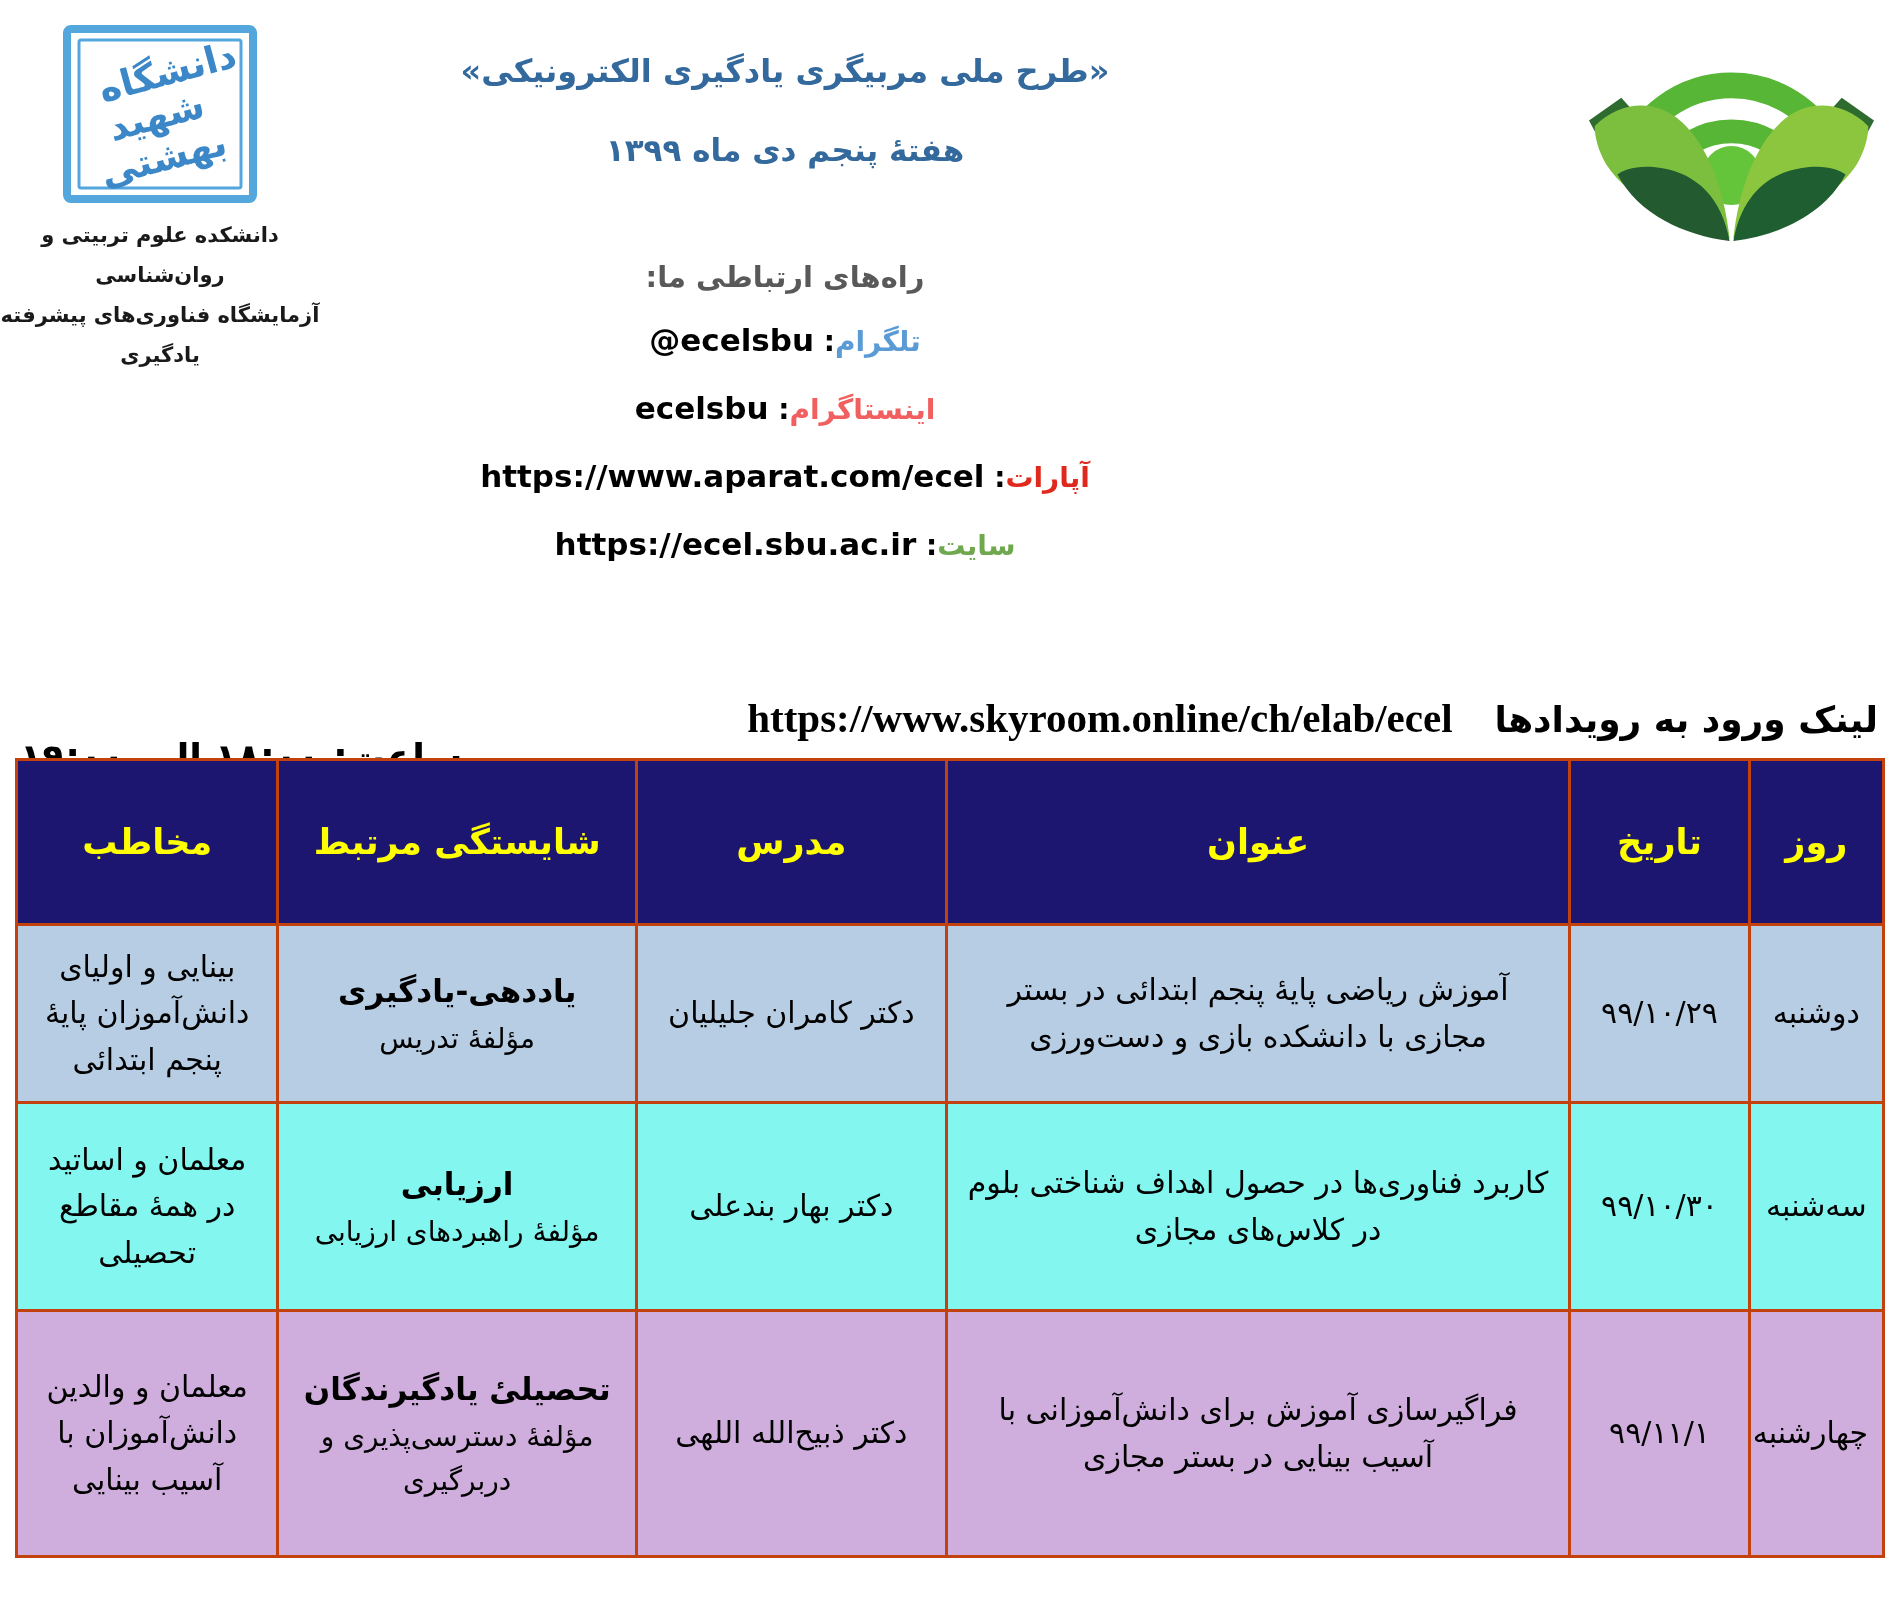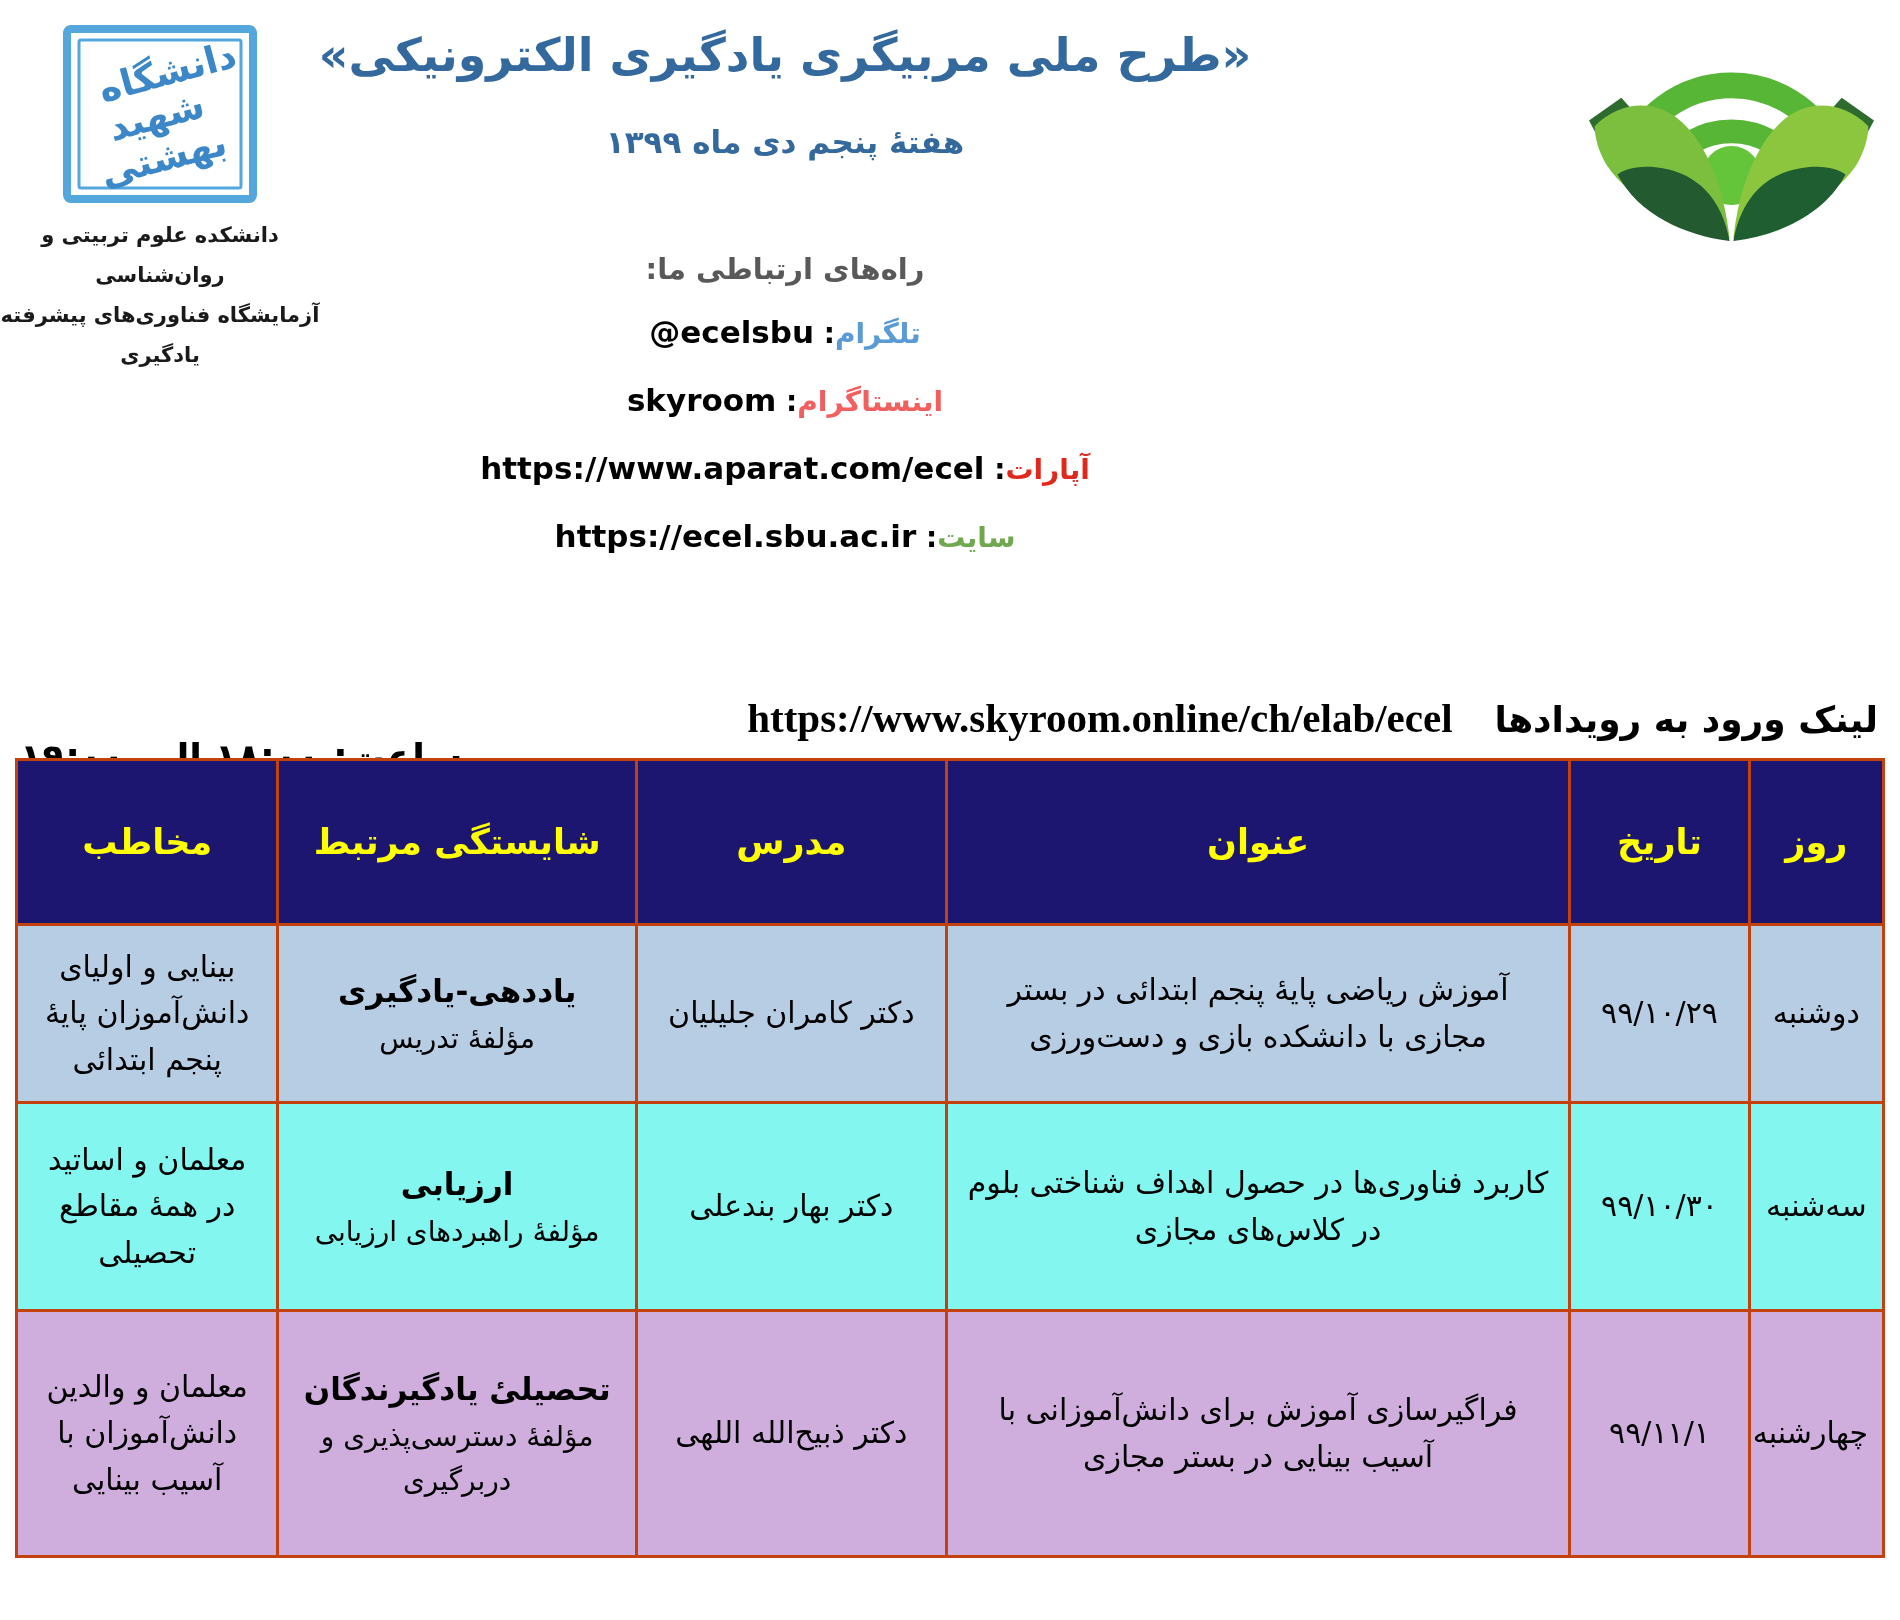--- a/index.html
+++ b/index.html
@@ -7,21 +7,21 @@
   body { width:1900px; height:1620px; font-family:"DejaVu Sans",sans-serif; }
   .page { position:relative; width:1900px; height:1620px; background:#fff; overflow:hidden; }
 
   
   .sbu-block { position:absolute; top:24px; left:0; width:320px; text-align:center; direction:rtl; }
   .sbu-logo { display:block; margin:0 auto; width:196px; height:180px; }
   .faculty-line { font-size:21px; font-weight:bold; color:#1a1a1a; margin-top:12px; line-height:1.9; }
 
   
   .center-block { position:absolute; top:28px; left:310px; width:950px; text-align:center; direction:rtl; }
-  .main-title { color:#33699c; font-size:46px; font-weight:bold; letter-spacing:0; }
+  .main-title { color:#33699c; font-size:32px; font-weight:bold; letter-spacing:0;margin-top:24px; }
   .sub-title  { color:#33699c; font-size:31px; font-weight:bold; margin-top:42px; }
   .contact-heading { color:#595959; font-size:29px; font-weight:bold; margin-top:92px; }
   .contact-line { margin-top:26px; font-size:28px; font-weight:bold; line-height:1.35; }
   .contact-line .clabel { font-size:28px; }
   .contact-line .cvalue { color:#000; font-size:31px; direction:ltr; unicode-bidi:embed; }
 
   
   .logo-right-block { position:absolute; top:6px; right:16px; width:305px; text-align:center; }
   .ecel-logo { width:285px; height:246px; display:block; margin:0 auto; }
   .logo-caption { color:#17663a; font-size:19.5px; font-weight:bold; margin-top:0px; direction:rtl; }
@@ -69,21 +69,21 @@
 
   <div class="center-block">
     <div class="main-title">«طرح ملی مربیگری یادگیری الکترونیکی»</div>
     <div class="sub-title">هفتهٔ پنجم دی ماه ۱۳۹۹</div>
     <div class="contact-heading">راه‌های ارتباطی ما:</div>
 
     <div class="contact-line">
       <span class="clabel" style="color: rgb(91, 155, 213);">تلگرام</span><span>: </span><span class="cvalue">@ecelsbu</span>
     </div>
     <div class="contact-line">
-      <span class="clabel" style="color: rgb(242, 95, 95);">اینستاگرام</span><span>: </span><span class="cvalue">skyroom</span>
+      <span class="clabel" style="color: rgb(242, 95, 95);">اینستاگرام</span><span>: </span><span class="cvalue">ecelsbu</span>
     </div>
     <div class="contact-line">
       <span class="clabel" style="color: rgb(224, 41, 29);">آپارات</span><span>: </span><span class="cvalue">https://www.aparat.com/ecel</span>
     </div>
     <div class="contact-line">
       <span class="clabel" style="color: rgb(111, 168, 79);">سایت</span><span>: </span><span class="cvalue">https://ecel.sbu.ac.ir</span>
     </div>
   </div>
 
   <div class="logo-right-block">

